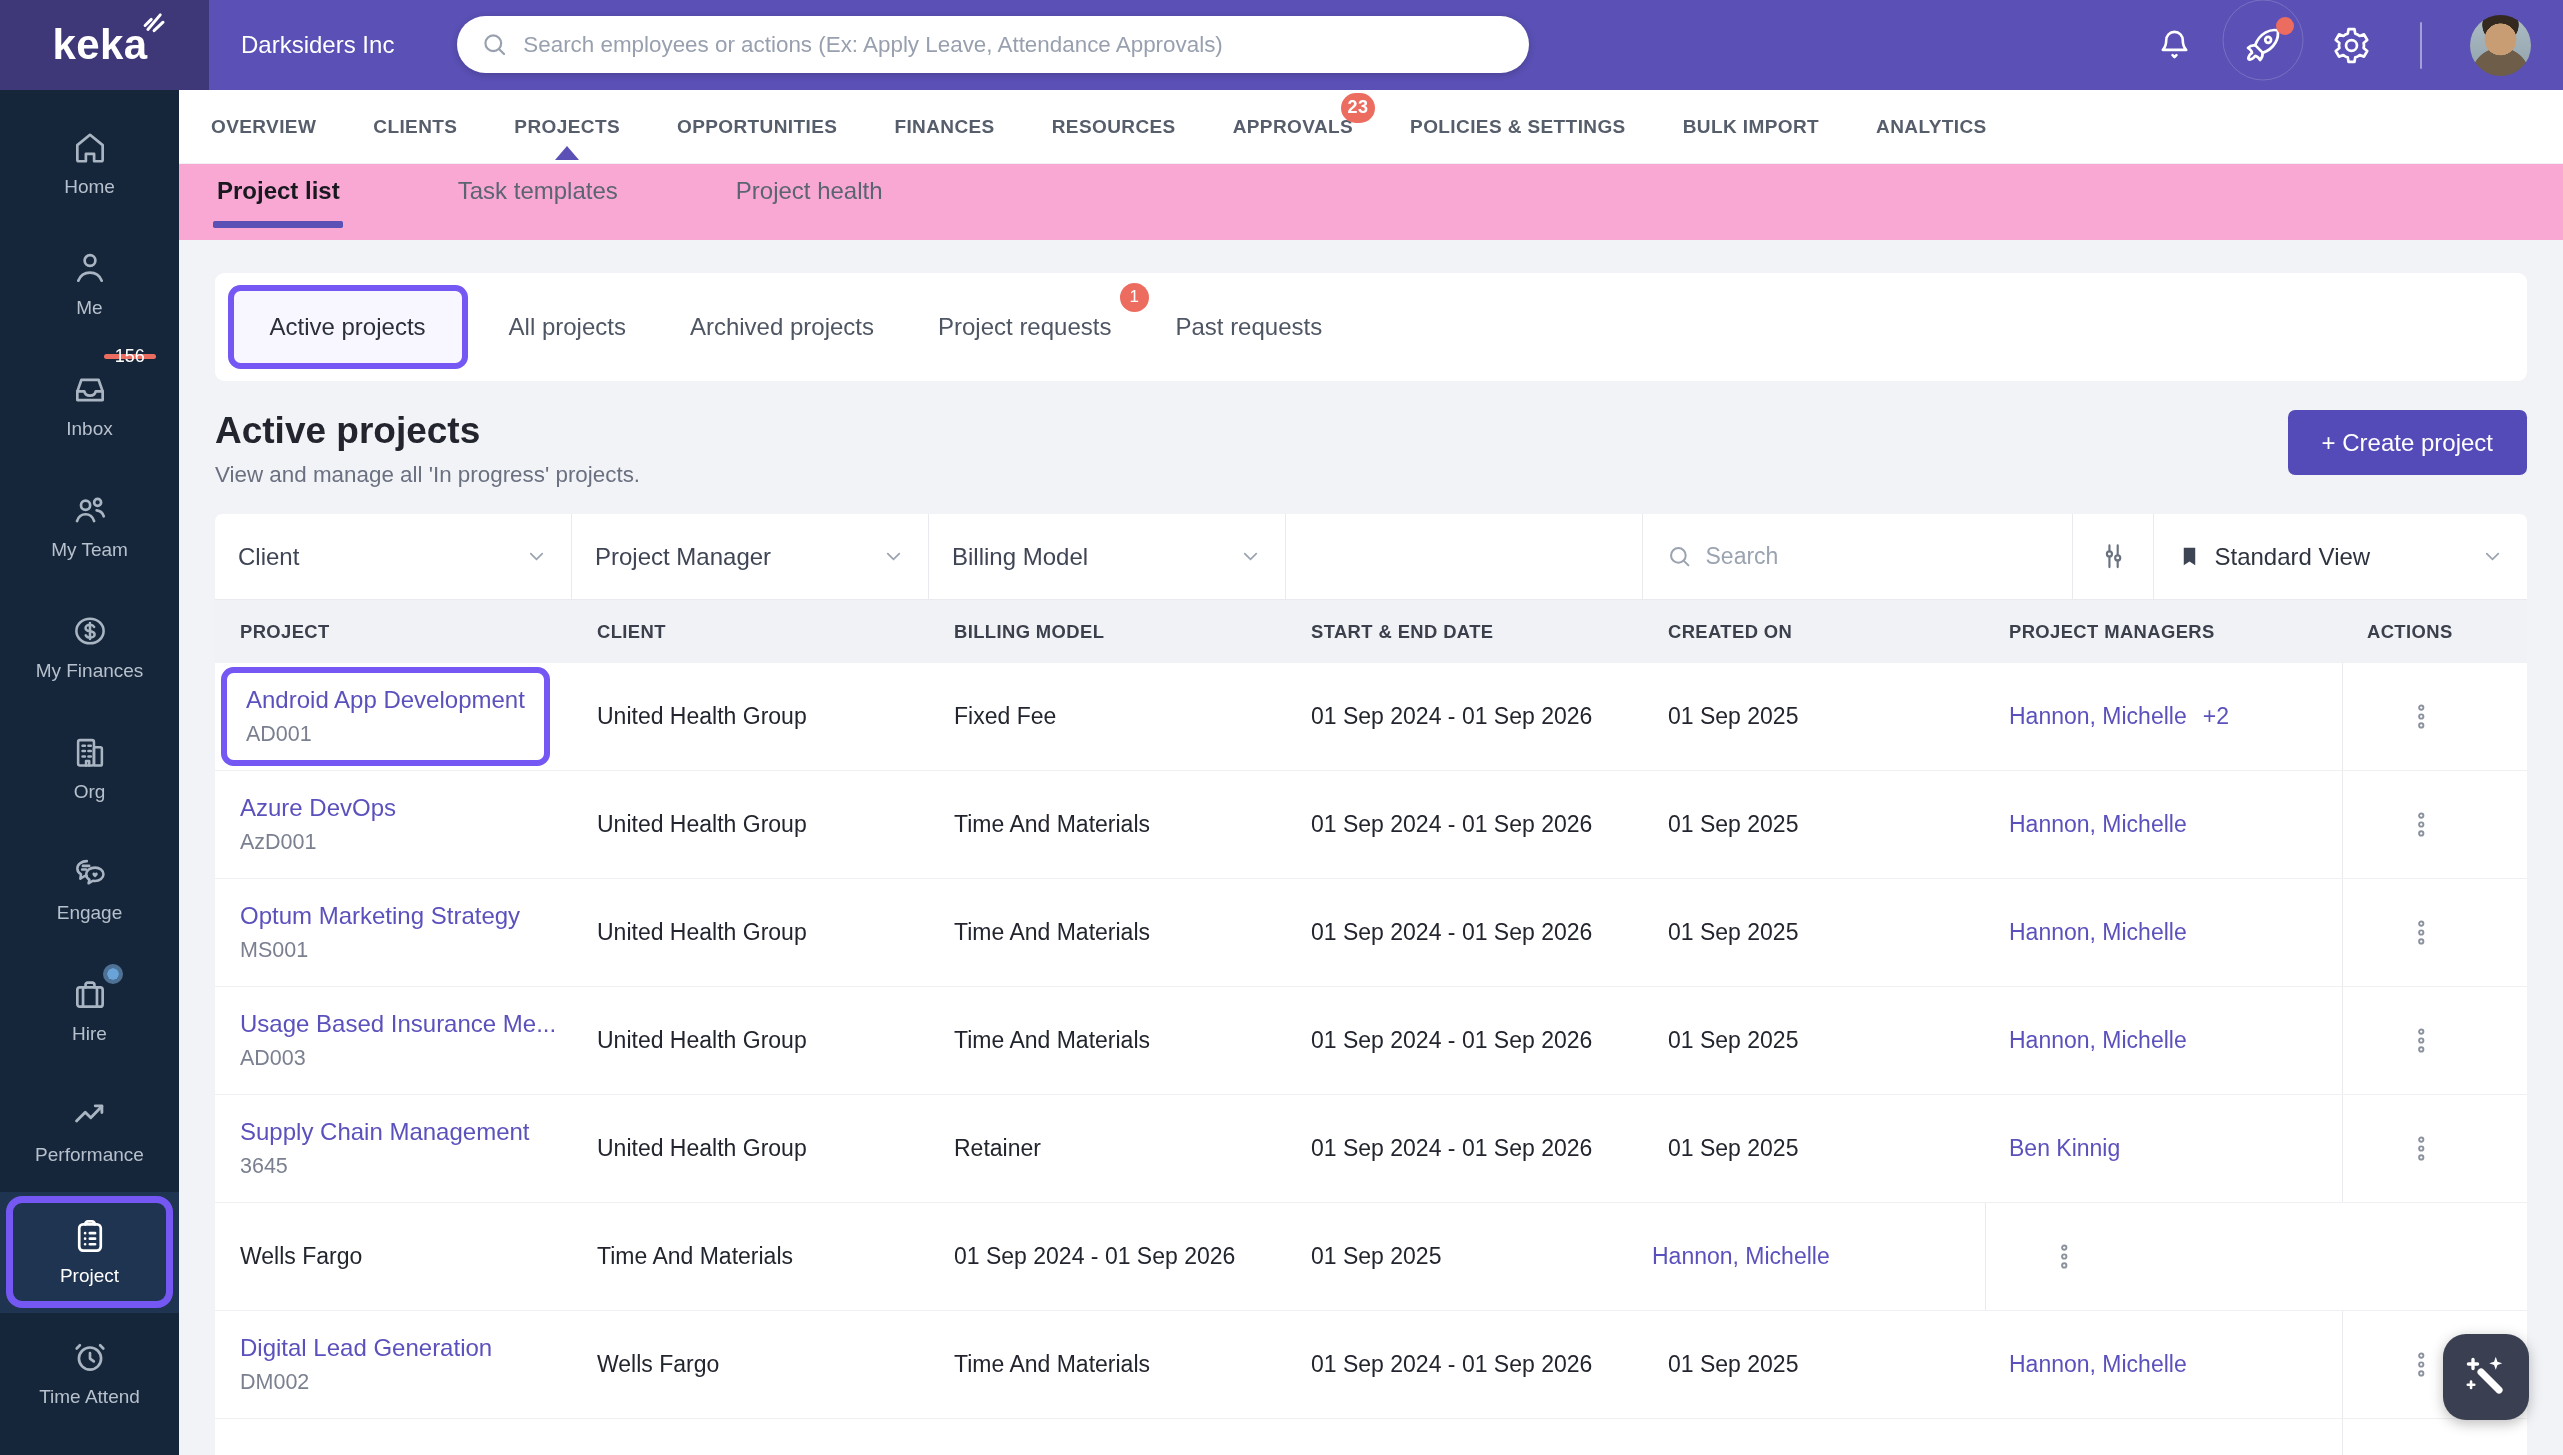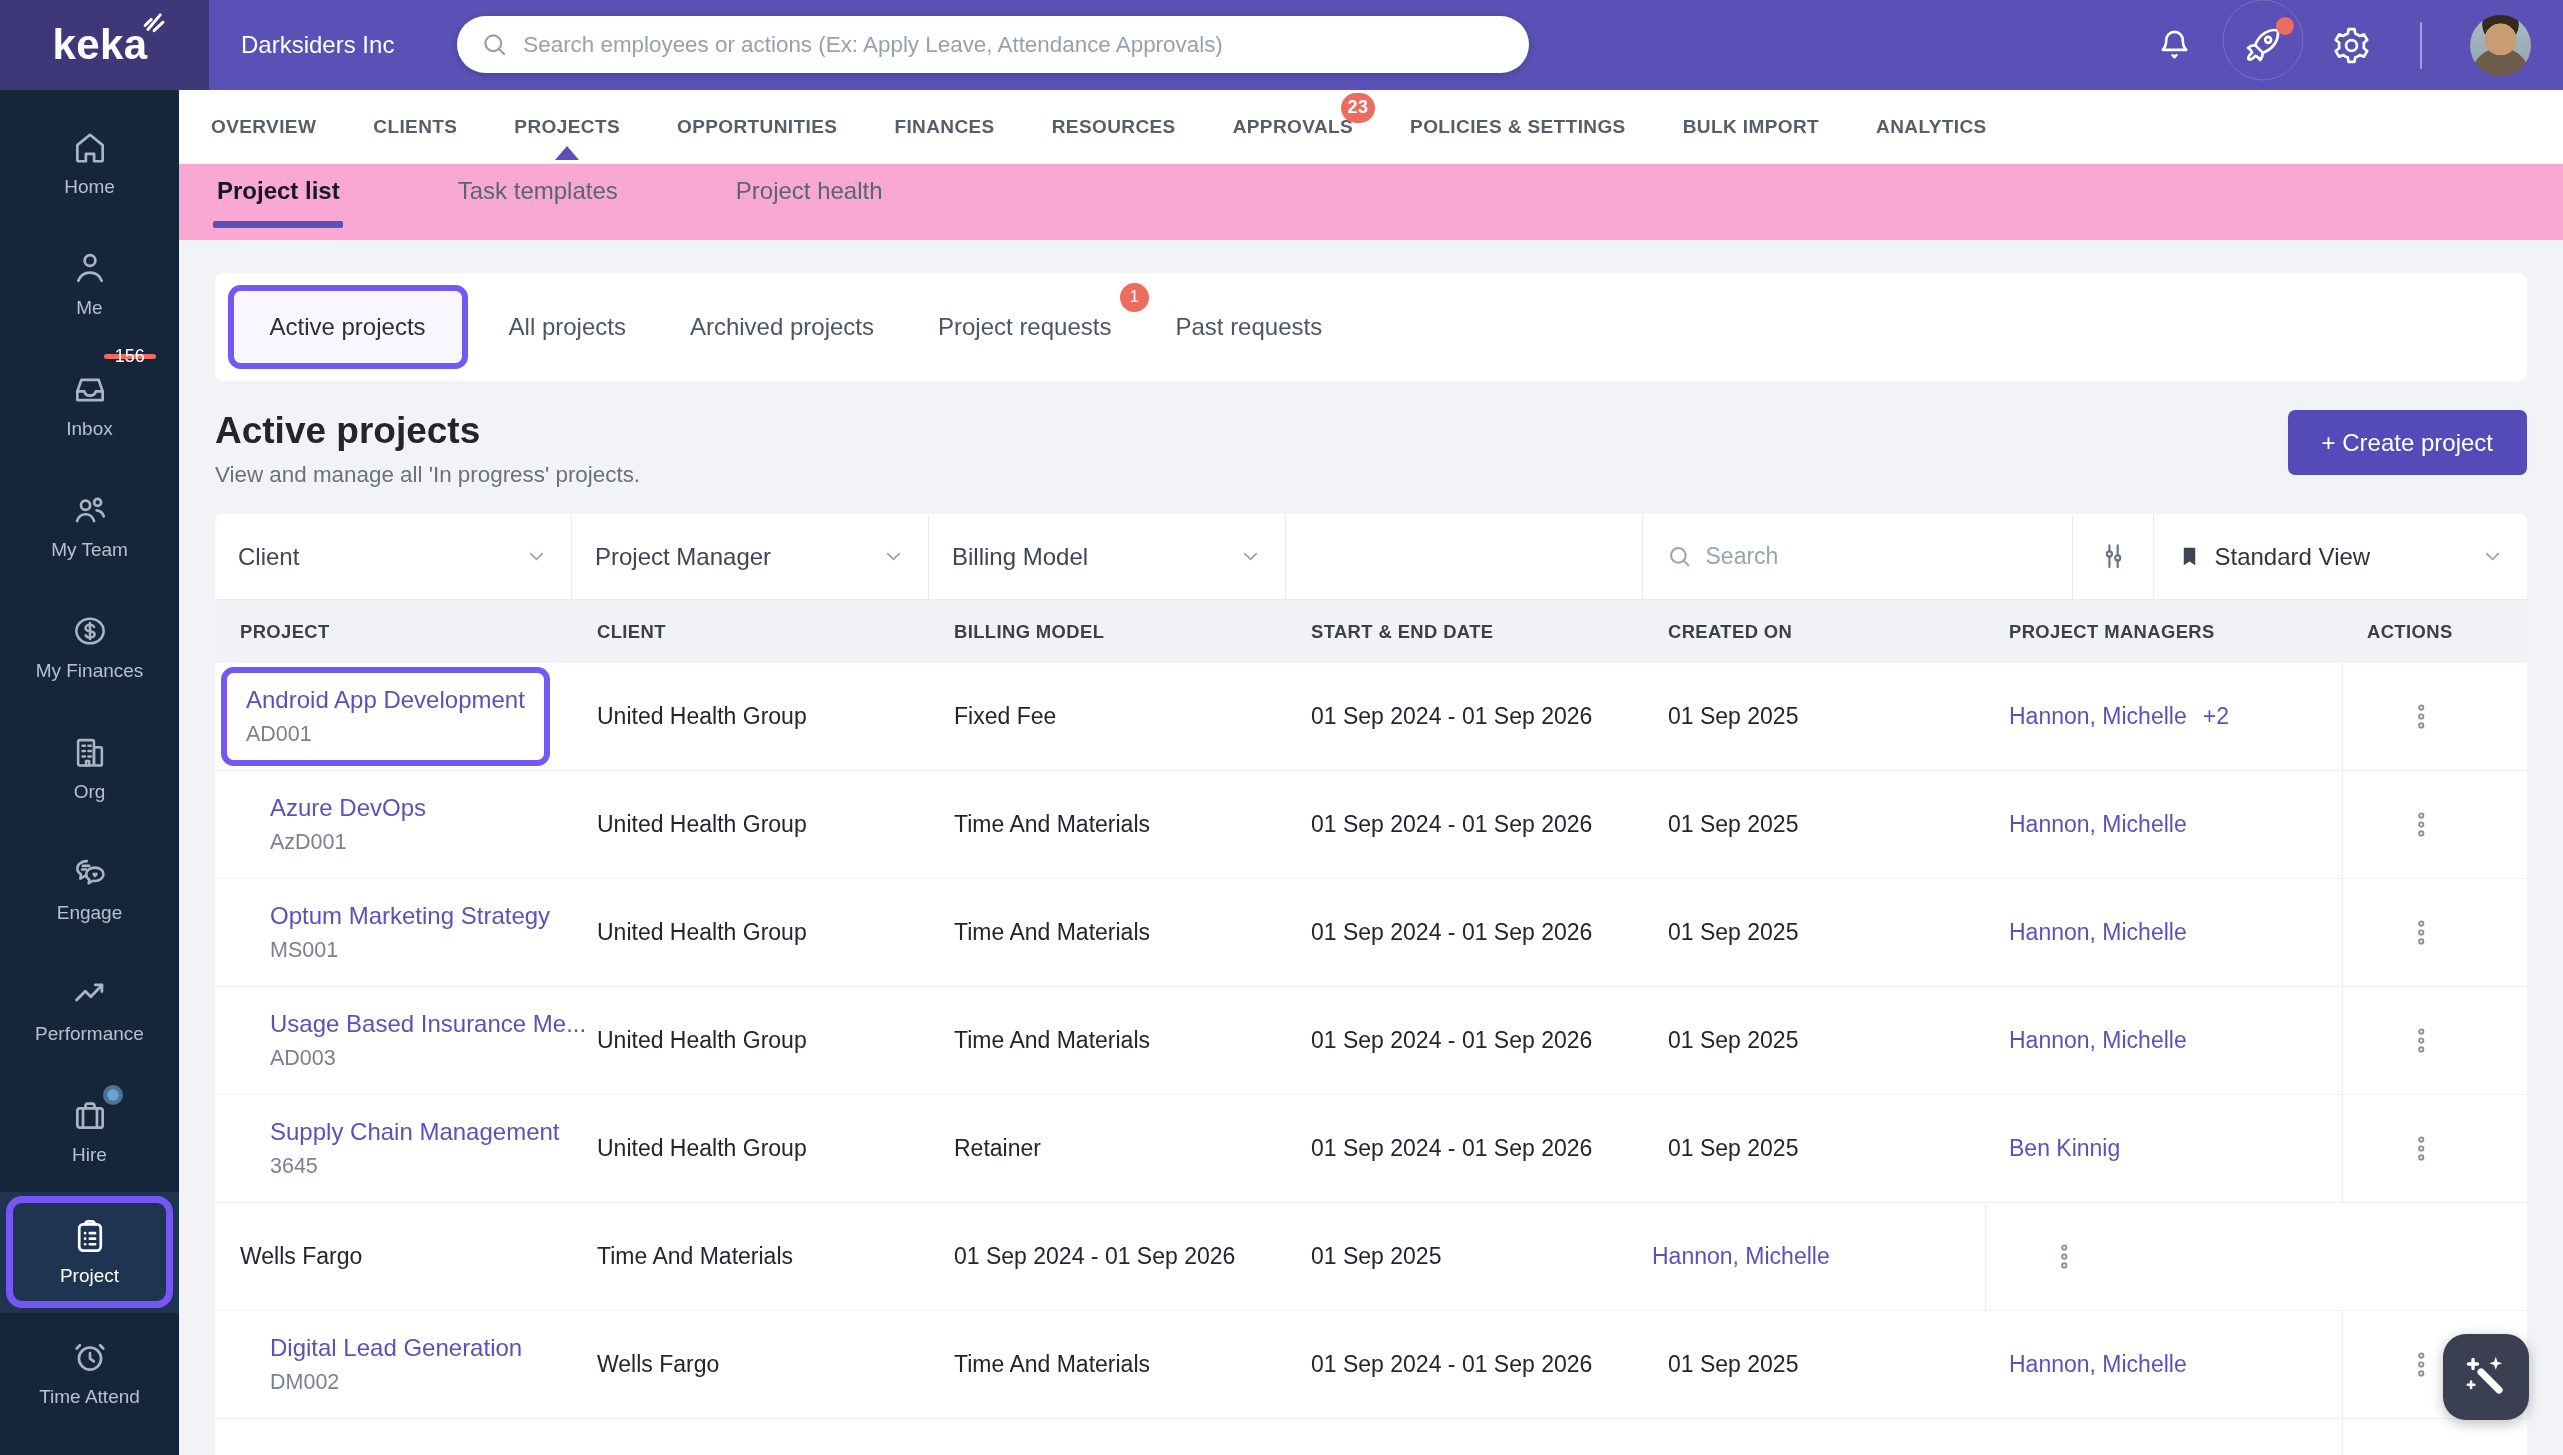--- a/index.html
+++ b/index.html
@@ -81,21 +81,21 @@
   .thead{display:flex;height:63px;background:#F1F2F5;align-items:center;}
   .th{font-size:18.4px;letter-spacing:0.4px;color:#3B404C;font-weight:600;padding-left:25px;}
   .c1,.c2,.c3,.c4{width:357px;flex:none;}
   .c5{width:341px;flex:none;}
   .c6{width:358px;flex:none;}
   .c7{flex:1;}
   .trow{display:flex;height:108px;border-bottom:1.8px solid #EEF0F4;background:#fff;}
   .td{display:flex;align-items:center;padding-left:25px;font-size:23px;color:var(--txt);}
   .td.c1{padding-right:9px;}
   .td.c7{justify-content:flex-start;padding-left:63px;border-left:0.9px solid var(--border);color:#8B919C;cursor:pointer;}
-  .namewrap{display:flex;flex-direction:column;gap:8px;margin-left:30px;}
+  .namewrap{display:flex;flex-direction:column;gap:8px;}
   .namewrap.annotated{border:6.3px solid var(--anno);border-radius:12.5px;padding:13.4px 19px;margin-left:-19px;background:#fff;}
   .plink{font-size:24px;color:var(--link);cursor:pointer;white-space:nowrap;}
   .pcode{font-size:21.5px;color:#7B8090;}
   .mlink{color:var(--link);cursor:pointer;}
   .mextra{color:var(--link);margin-left:16px;cursor:pointer;}
 
   .fab{position:absolute;right:34px;top:1334px;width:86px;height:86px;border-radius:23px;background:#3A4052;border:none;display:flex;align-items:center;justify-content:center;cursor:pointer;z-index:30;color:#fff;box-shadow:0 3.6px 12.5px rgba(0,0,0,.25);}
 </style>
 </head>
 <body>
@@ -209,35 +209,35 @@
           <svg width="38" height="38" viewBox="0 0 24 24" fill="none" stroke="currentColor" stroke-linecap="round" stroke-linejoin="round" stroke-width="1.6">
             <path d="M10 4.5C6.7 4.5 4 6.6 4 9.2c0 1.5.9 2.9 2.3 3.7L5.9 15.6l2.7-1.7c.4.1.9.1 1.4.1M7.5 7.5h4M7 9.8h2.5"></path>
             <path d="M15.2 8.6c2.9 0 5.3 1.9 5.3 4.2s-2.4 4.2-5.3 4.2c-.5 0-1 0-1.4-.1l-2.7 1.6.5-2.3c-1.3-.8-2-2-2-3.4 0-2.3 2.4-4.2 5.6-4.2z"></path>
             <path d="M15.2 14.8c-.1 0-1.7-1-1.7-2.1 0-.6.4-1 1-1 .3 0 .6.2.7.4.1-.2.4-.4.7-.4.6 0 1 .4 1 1 0 1.1-1.6 2.1-1.7 2.1z" fill="currentColor" stroke="none"></path>
           </svg>
         </span></span>
       <span class="slabel">Engage</span>
     </div>
     <div class="sitem">
       <span class="iconwrap"><span class="ic">
+          <svg width="38" height="38" viewBox="0 0 24 24" fill="none" stroke="currentColor" stroke-linecap="round" stroke-linejoin="round" stroke-width="1.7">
+            <rect x="4" y="7.8" width="16" height="12.2" rx="1.6"></rect>
+            <path d="M9.2 7.8V6.1A1.3 1.3 0 0 1 10.5 4.8h3A1.3 1.3 0 0 1 14.8 6.1v1.7M7.6 7.8v12.2M16.4 7.8v12.2"></path>
+          </svg>
+        </span><span class="bluedot"></span></span>
+      <span class="slabel">Hire</span>
+    </div>
+    <div class="sitem">
+      <span class="iconwrap"><span class="ic">
           <svg width="38" height="38" viewBox="0 0 24 24" fill="none" stroke="currentColor" stroke-linecap="round" stroke-linejoin="round" stroke-width="1.8">
             <path d="M3.5 15.8 9 10.2l3.5 3.5 7-7.2"></path>
             <path d="M15.3 6.2h4.2v4.2"></path>
           </svg>
         </span></span>
       <span class="slabel">Performance</span>
-    </div>
-    <div class="sitem">
-      <span class="iconwrap"><span class="ic">
-          <svg width="38" height="38" viewBox="0 0 24 24" fill="none" stroke="currentColor" stroke-linecap="round" stroke-linejoin="round" stroke-width="1.7">
-            <rect x="4" y="7.8" width="16" height="12.2" rx="1.6"></rect>
-            <path d="M9.2 7.8V6.1A1.3 1.3 0 0 1 10.5 4.8h3A1.3 1.3 0 0 1 14.8 6.1v1.7M7.6 7.8v12.2M16.4 7.8v12.2"></path>
-          </svg>
-        </span><span class="bluedot"></span></span>
-      <span class="slabel">Hire</span>
     </div>
     <div class="sitem active">
       <span class="anno-side"></span>
       <span class="iconwrap"><span class="ic">
           <svg width="38" height="38" viewBox="0 0 24 24" fill="none" stroke="currentColor" stroke-linecap="round" stroke-linejoin="round" stroke-width="1.7">
             <rect x="5.2" y="4.6" width="13.6" height="16.6" rx="2.4"></rect>
             <path d="M9 4.6c0-1 .8-1.8 1.7-1.8h2.6c.9 0 1.7.8 1.7 1.8"></path>
             <path d="M8.9 10.2h.01M11.9 10.2h3.3M8.9 13.7h.01M11.9 13.7h3.3M8.9 17.2h.01M11.9 17.2h3.3"></path>
           </svg>
         </span></span>

